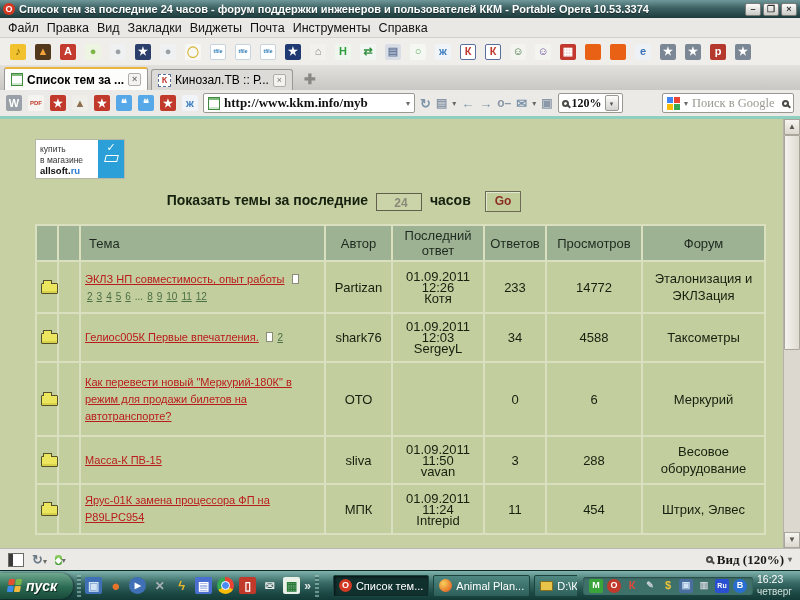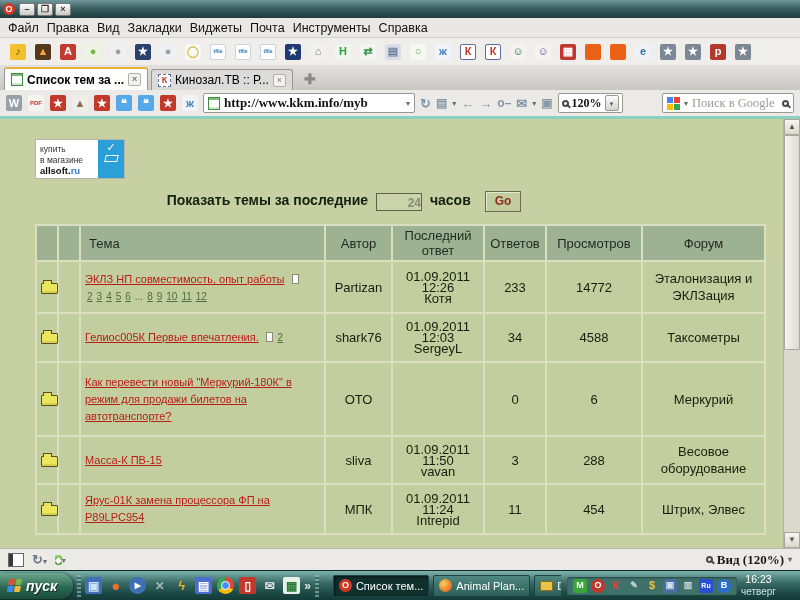--- a/index.html
+++ b/index.html
@@ -64,21 +64,21 @@
   .banner-l3{font-size:9.5px;font-weight:bold;color:#111}
   .banner-l3 b{color:#2a7ad0}
   .banner-right{flex:1;background:#2a9fd8;color:#fff;text-align:center;padding-top:2px}
   .banner-check{font-size:11px;line-height:11px;display:block}
   .cart{display:block;width:13px;height:7px;border:1px solid #fff;transform:skewX(-14deg);margin:2px auto 0}
 
   .navlinks{text-align:center;margin:16px 130px 0 0;font-size:13px;color:#4a5a44}
   .navlink{color:#4e7347;text-decoration:underline;margin:0 4px}
 
   .filterrow{text-align:center;margin:12px 130px 0 0;font-size:14px;font-weight:bold;color:#15200f}
-  .hoursinput{display:inline-block;width:46px;height:18px;border:1px solid #5f5f4c;background:#cbd4a8;color:#8a8a7a;font-size:12px;text-align:right;padding:2px 0 0 4px;vertical-align:middle;margin:0 4px}
+  .hoursinput{display:inline-block;width:46px;height:18px;border:1px solid #5f5f4c;background:#cbd4a8;color:#8a8a7a;font-size:12px;text-align:center;padding:2px 0 0 4px;vertical-align:middle;margin:0 4px}
   .gobtn{display:inline-block;margin-left:10px;padding:2px 9px 3px;background:#c2cd9c;border:1px solid #6a6a55;box-shadow:1px 1px 0 #ffffff88 inset;color:#8b2f23;font-weight:bold;font-size:12px;vertical-align:middle}
 
   table.topics{border-collapse:separate;border-spacing:2px;background:#d9dfbf;margin-top:12px;width:731px;table-layout:fixed}
   table.topics th{background:#9db293;font-weight:normal;font-size:13px;color:#1f291f;height:32px;padding:2px}
   table.topics td{background:#c3ce9e;vertical-align:middle;padding:2px 4px;font-size:13px;color:#15200f}
   td.c-icon{text-align:center}
   td.c-topic{padding-left:8px}
   .topiclink{color:#b91c1c;text-decoration:underline;font-size:11px;line-height:17px}
   .pages{white-space:normal}
   .pglink{color:#4a6f44;text-decoration:underline;font-size:10px;margin:0 2px}
@@ -116,30 +116,31 @@
   .taskwins{display:flex;align-items:center;gap:4px;margin-left:10px;flex:1;overflow:hidden}
   .taskwin{width:103px;height:22px;border-radius:2px;border:1px solid #1b4440;background:linear-gradient(#4f8781,#2d5f59);display:flex;align-items:center;gap:4px;padding:0 5px;color:#fff;font-size:11px}
   .taskwin.active{background:#10302e;box-shadow:inset 1px 1px 3px #000a}
   .taskwin .wlabel{white-space:nowrap;overflow:hidden}
   .twicon{width:13px;height:13px;border-radius:50%;font-size:9px;font-weight:bold;text-align:center;line-height:13px;flex:0 0 auto}
   .twicon.opera{background:#d23722;color:#fff}
   .twicon.firefox{background:radial-gradient(circle at 35% 35%,#f8d05a,#e8732a 70%);color:#fff0}
   .twicon.folder-ic{border-radius:1px;background:#e8c54a;border:1px solid #8a6f1a;height:10px;margin-top:1px}
   .tray{display:flex;align-items:center;gap:4px;background:#3f716b;border-radius:3px;padding:2px 6px;margin:0 4px 0 6px;box-shadow:inset 0 1px 2px #0006;flex:0 0 auto}
   .tray .gicon{width:14px;height:14px;font-size:9px}
-  .clock{text-align:center;color:#fff;font-size:10.5px;line-height:12px;padding-right:24px;flex:0 0 auto}
+  .clock{text-align:left;color:#fff;font-size:10.5px;line-height:12px;padding-right:8px;flex:0 0 auto}
   .clock .day{color:#cfe0dc;font-size:10px}
 </style>
 </head>
 <body>
 
 <div class="screen">
 
   <div class="titlebar">
     <span class="opera-logo">O</span>
+    <span class="wtitle">Список тем за последние 24 часов - форум поддержки инженеров и пользователей ККМ - Portable Opera 10.53.3374</span>
     <span class="winbtns">
       <span class="wbtn">–</span>
       <span class="wbtn">❐</span>
       <span class="wbtn">×</span>
     </span>
   </div>
 
   <div class="menubar">
     <span class="menuitem">Файл</span>
     <span class="menuitem">Правка</span>

